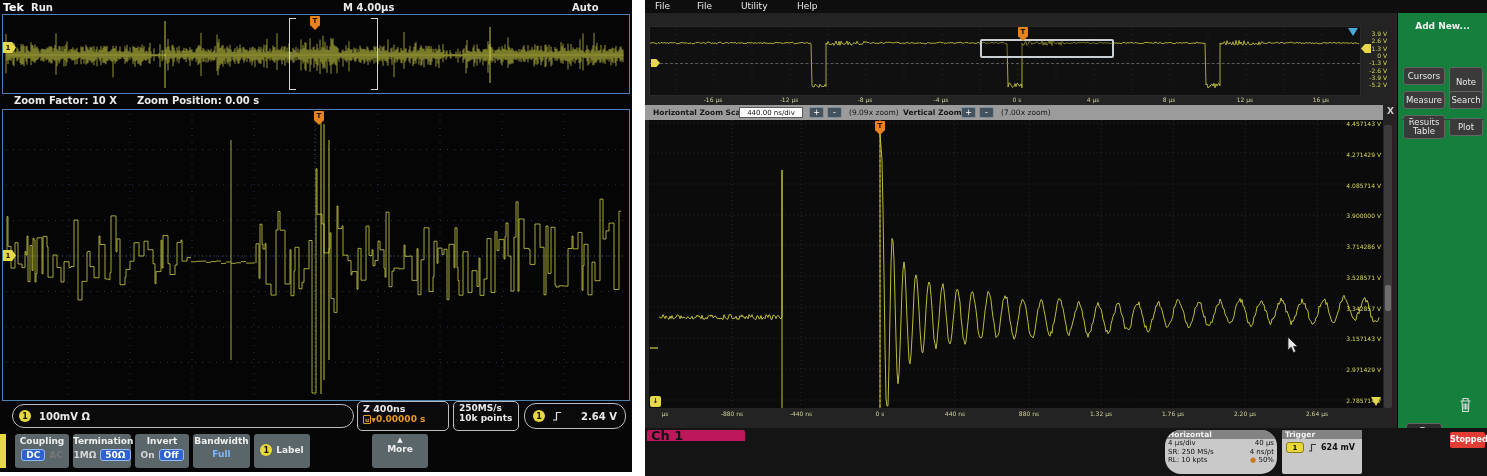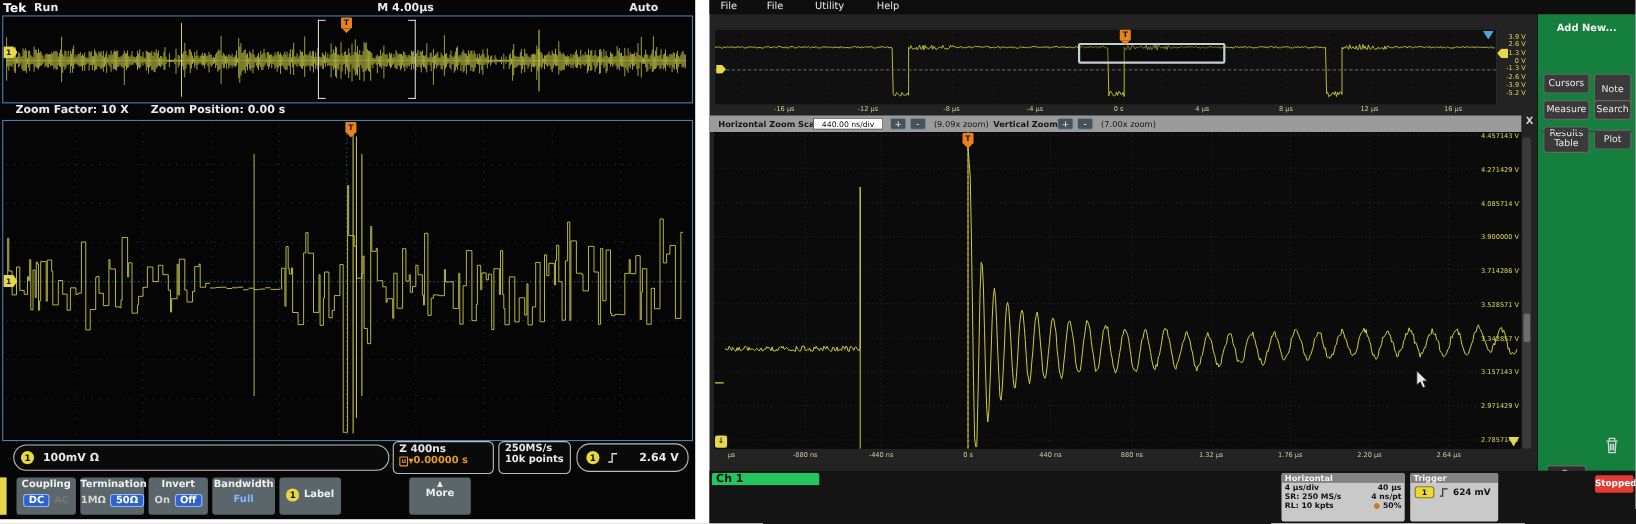--- a/index.html
+++ b/index.html
@@ -40,21 +40,21 @@
   .mitem{font-size:9px;color:#e8e8e8;}
   .tick{font-size:6px;color:#cfcf9c;line-height:1;white-space:nowrap;position:absolute;}
   .ytick{font-size:6px;color:#d9d955;}
   .sbtn{background:#3a3a3a;border:1px solid #656565;border-radius:3px;color:#e9e9e9;font-size:8.5px;
         text-align:center;display:flex;align-items:center;justify-content:center;box-sizing:border-box;line-height:1.05;margin-top:28px;}
   .ztxt{font-size:7.5px;color:#161616;white-space:nowrap;}
   .zbtn{width:15px;height:11px;background:#44525e;border:1px solid #7d8d99;border-radius:2px;color:#fff;
         font-size:8px;line-height:9px;text-align:center;box-sizing:border-box;}
   .infopanel{background:#c9c9c9;border-radius:2px;color:#111;overflow:hidden;box-sizing:border-box;}
   .infohead{background:#838383;color:#f4f4f4;font-size:7.5px;font-weight:bold;padding:0 3px;height:9px;line-height:9px;}
-  .inforow{display:flex;justify-content:space-between;font-size:7px;line-height:8.5px;padding:0 3px;font-weight:bold;}
+  .inforow{display:flex;justify-content:space-between;font-size:7px;line-height:8.5px;padding:0 3px;font-weight:normal;}
   .trigpill{width:16px;height:9px;background:#e8d83c;border:1px solid #8a7d10;border-radius:3px;color:#111;
             font-size:7px;font-weight:bold;display:flex;align-items:center;justify-content:center;}
 </style>
 </head>
 <body>
 
 <div id="stage">
 
   <div id="lp" class="abs">
 
@@ -243,24 +243,24 @@
       <div class="abs" style="left:56px;top:381px;width:22px;height:21px;display:flex;align-items:center;justify-content:center;">
         <svg width="13" height="16">
           <path d="M1.5 4 L11.5 4 M4 4 L4 1.5 L9 1.5 L9 4 M3 4 L3.6 14.5 L9.4 14.5 L10 4 M5 6.5 L5 12.5 M6.5 6.5 L6.5 12.5 M8 6.5 L8 12.5" fill="none" stroke="#d8d8d8" stroke-width="1.1"></path>
         </svg>
       </div>
     </div>
 
     <div class="abs" style="left:0;top:428px;width:842px;height:48px;background:#141414;">
 
       <div class="abs" style="left:2px;top:2px;width:98px;height:44px;border-radius:2px;overflow:hidden;">
-        <div style="background:#22c55e;color:#111;font-size:10px;font-weight:bold;padding:0 4px;height:11px;line-height:11px;">Ch 1</div>
-      </div>
-
-      <div class="abs infopanel" style="left:520px;top:2px;width:112px;height:44px;">
+        <div style="background:#be185d;color:#111;font-size:13px;font-weight:bold;padding:0 4px;height:11px;line-height:11px;">Ch 1</div>
+      </div>
+
+      <div class="abs infopanel" style="left:520px;top:2px;width:112px;height:44px;border-radius:16px;">
         <div class="infohead">Horizontal</div>
         <div class="inforow">
             <span>4 µs/div</span>
             <span>40 µs</span>
           </div>
         <div class="inforow">
             <span>SR: 250 MS/s</span>
             <span>4 ns/pt</span>
           </div>
         <div class="inforow">

